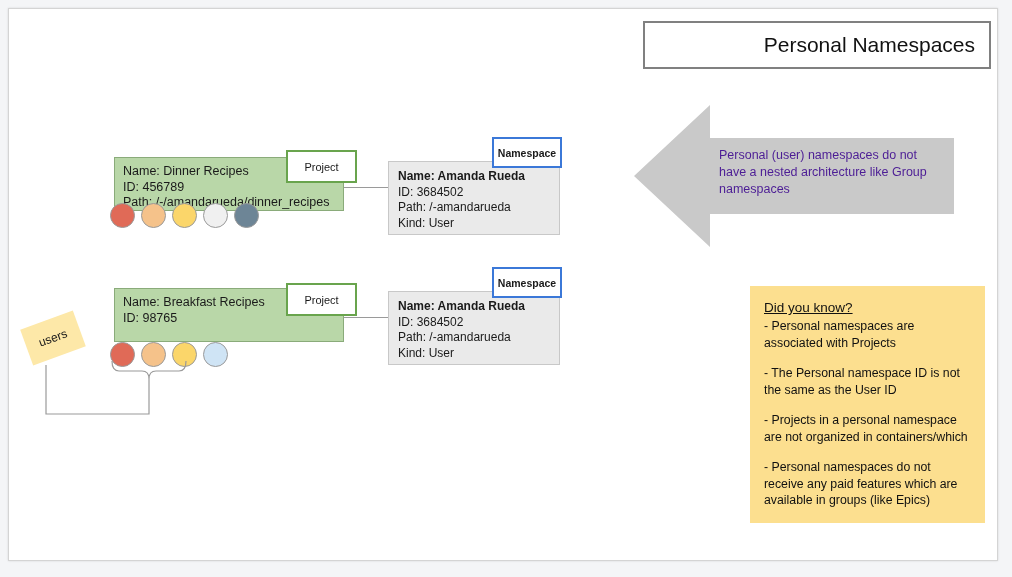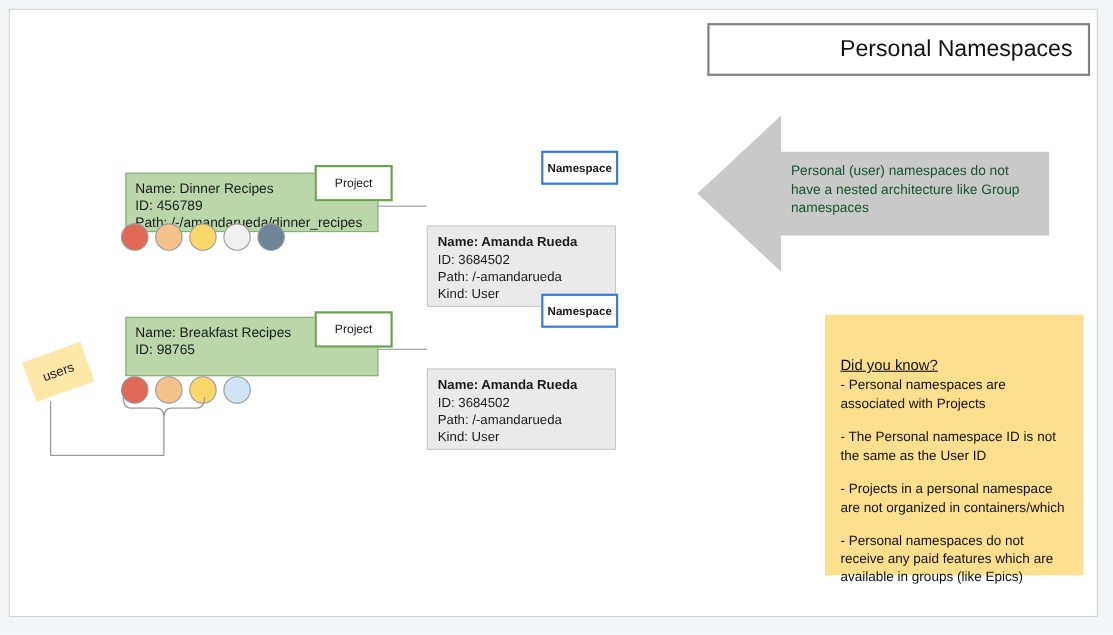--- a/index.html
+++ b/index.html
@@ -47,21 +47,20 @@
     font-size:11px;color:#1a1a1a;
   }
 
   
   .ns-box{
     width:172px;height:74px;
     background:#eaeaea;
     border:1px solid #c8c8c8;
     box-sizing:border-box;
     padding:7px 0 4px 9px;
-    margin-top:44px;
   }
   .ns-box .line{font-size:12px;color:#1a1a1a;line-height:15.5px;white-space:nowrap;}
   .ns-box .line.bold{font-weight:bold;}
   .tag-namespace{
     width:70px;height:31px;
     background:#ffffff;border:2px solid #3b78d8;
     box-sizing:border-box;
     display:flex;align-items:center;justify-content:center;
     font-size:10.5px;color:#1a1a1a;font-weight:bold;
   }
@@ -82,30 +81,30 @@
     background:#fde8a8;
     transform:rotate(-20deg);
     display:flex;align-items:center;justify-content:center;
   }
   #users-note span{font-size:12px;color:#1a1a1a;}
 
   
   #arrow-wrap{left:625px;top:96px;width:320px;height:142px;}
   #arrow-text{
     position:absolute;left:85px;top:42px;width:225px;
-    font-size:12.5px;color:#14532d;line-height:17px;
+    font-size:12.5px;color:#4c1d95;line-height:17px;
   }
 
   
   #dyk-box{
     left:741px;top:277px;width:235px;height:237px;
     background:#fcdf8f;padding:14px 14px 0 14px;box-sizing:border-box;
   }
   #dyk-title{
-    font-size:13.5px;color:#111;text-decoration:underline;margin-bottom:3px;margin-top:24px;
+    font-size:13.5px;color:#111;text-decoration:underline;margin-bottom:3px;
   }
   .dyk-p{font-size:12.3px;color:#111;line-height:16.5px;margin-bottom:14px;}
 </style>
 </head>
 <body>
 
 <div id="canvas">
 
   <div class="abs" id="title-box">
     <span>Personal Namespaces</span>

